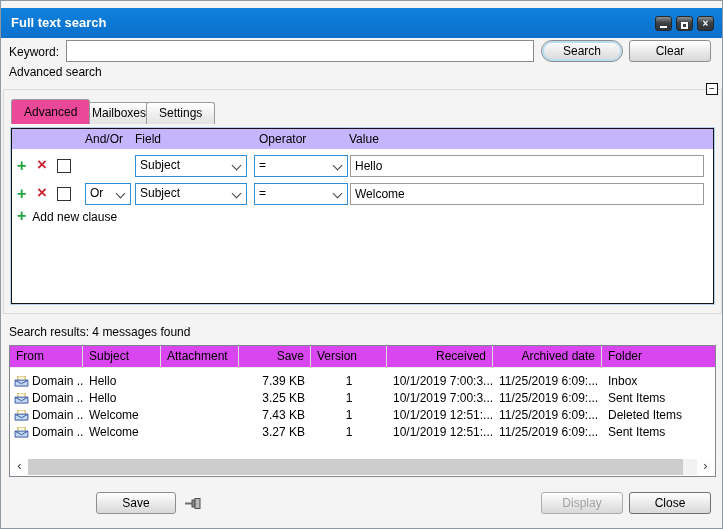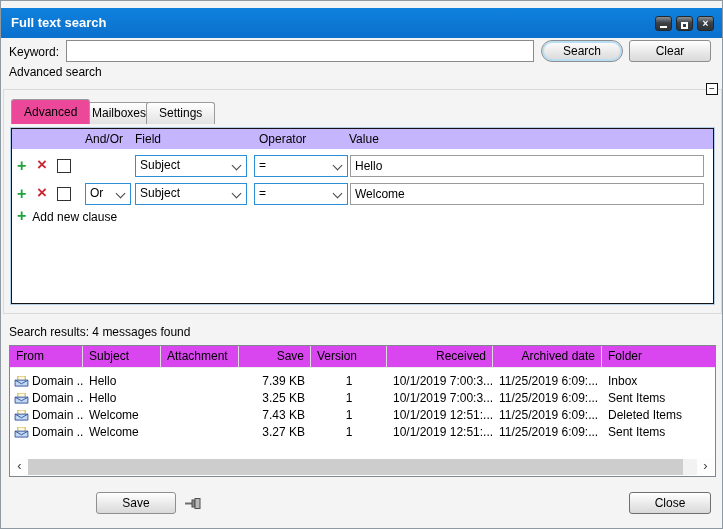--- a/index.html
+++ b/index.html
@@ -271,15 +271,16 @@
     </div>
   </div>
 
   <button class="btn btn-load">Load</button>
   <button class="btn btn-save">Save</button>
   <svg class="pin-icon" width="18" height="13" viewBox="0 0 18 13">
     <line x1="1" y1="6.5" x2="8" y2="6.5" stroke="#6e6e6e" stroke-width="2"></line>
     <rect x="8" y="3" width="3" height="7" fill="#8a8a8a" stroke="#4f4f4f" stroke-width="1"></rect>
     <rect x="11" y="1.5" width="5" height="10" fill="#b8b8b8" stroke="#4f4f4f" stroke-width="1"></rect>
   </svg>
+  <button class="btn btn-display" disabled="">Display</button>
   <button class="btn btn-close">Close</button>
 
 </div>
 
 </body></html>

